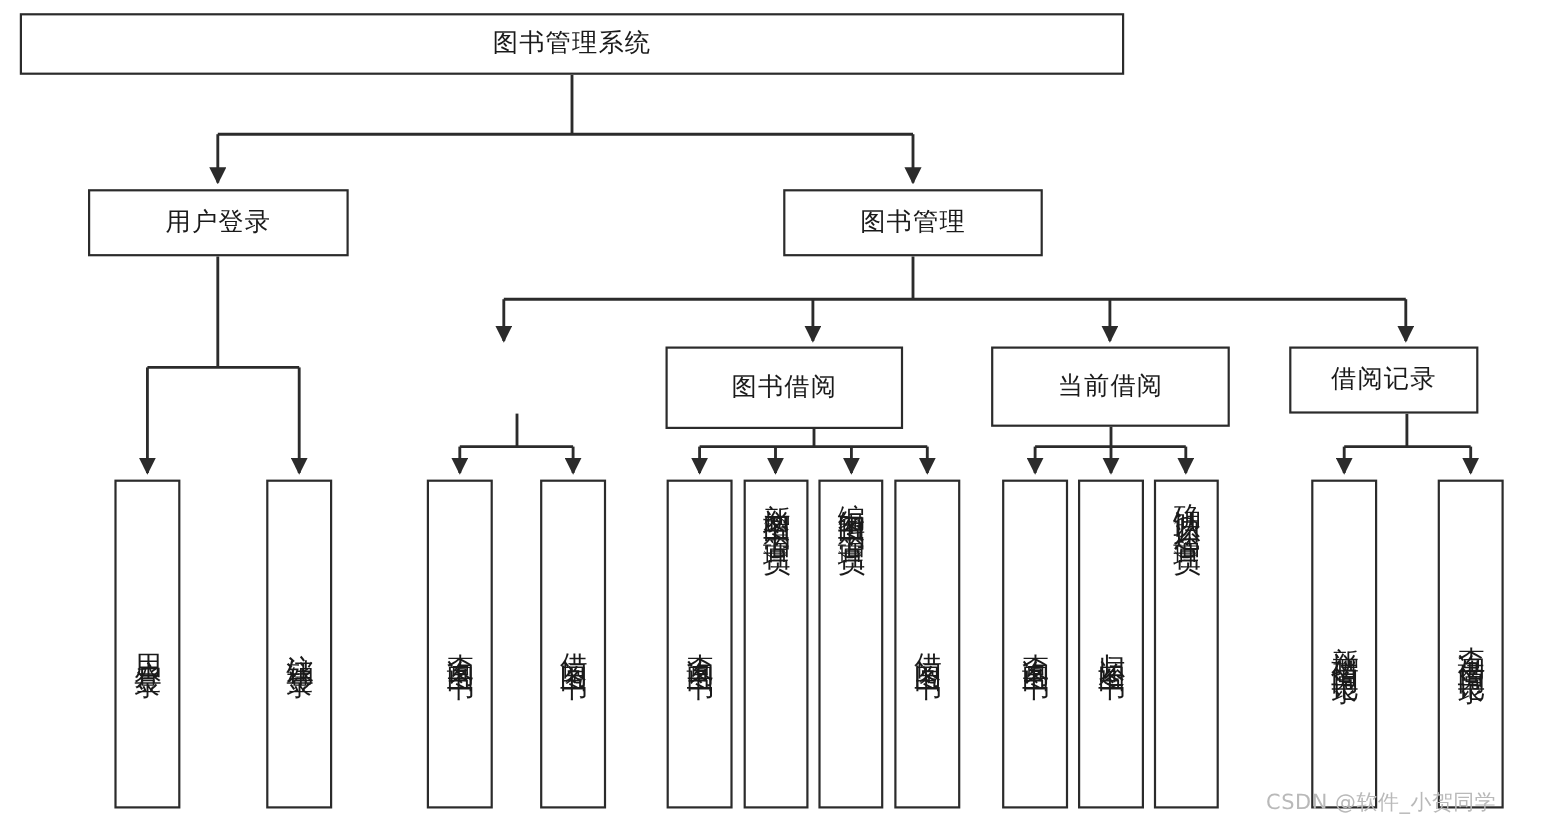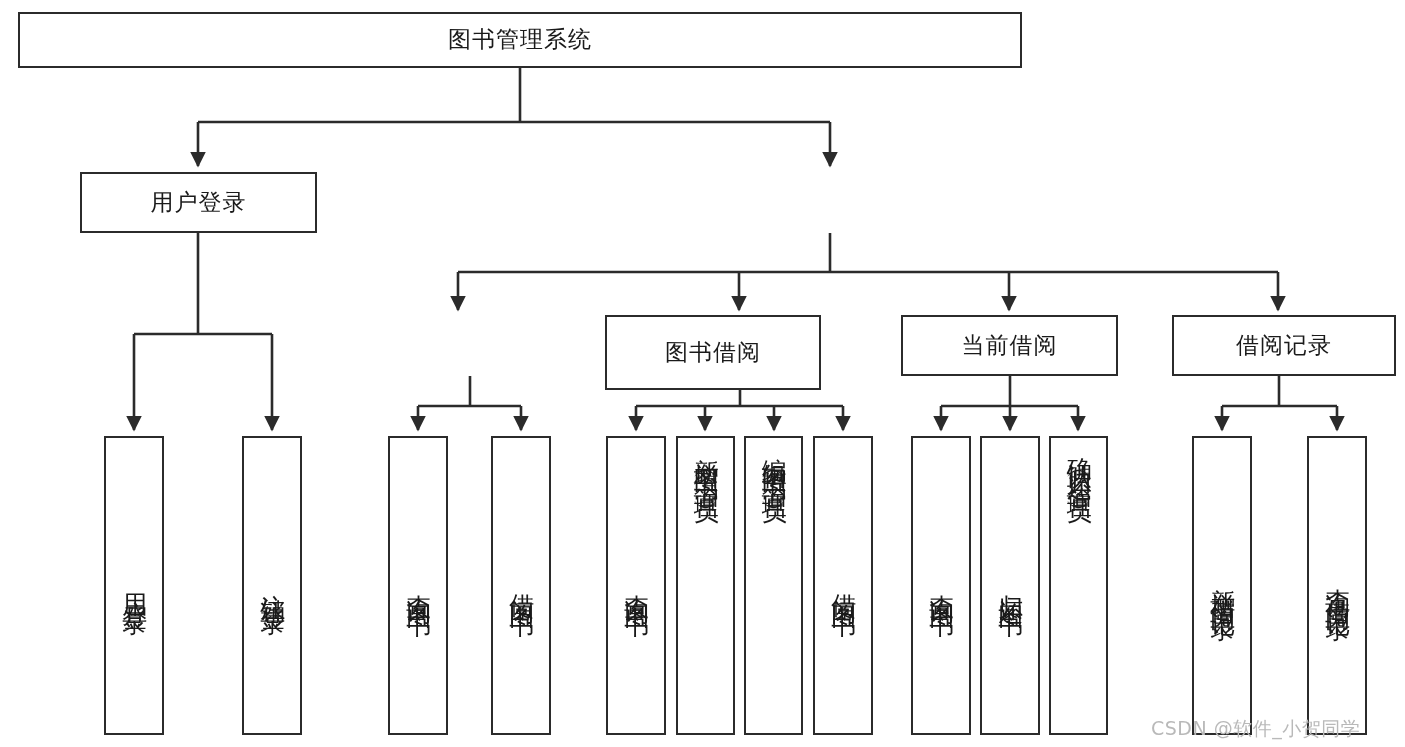--- a/index.html
+++ b/index.html
@@ -139,31 +139,34 @@
   </svg>
 
   <div class="node root horiz" style="left:18px; top:12px; width:1004px; height:56px;">
     <span class="label">图书管理系统</span>
   </div>
 
   <div class="node horiz" style="left:80px; top:172px; width:237px; height:61px;">
     <span class="label">用户登录</span>
   </div>
 
+  <div class="node horiz" style="left:712px; top:172px; width:236px; height:61px;">
+    <span class="label">图书管理</span>
+  </div>
 
 
   <div class="node horiz" style="left:605px; top:315px; width:216px; height:75px;">
     <span class="label">图书借阅</span>
   </div>
 
-  <div class="node horiz" style="left:901px; top:315px; width:217px; height:61px;">
+  <div class="node horiz" style="left:901px; top:315px; width:217px; height:73px;">
     <span class="label">当前借阅</span>
   </div>
 
-  <div class="node horiz" style="left:1172px; top:315px; width:224px; height:61px;">
+  <div class="node horiz" style="left:1172px; top:315px; width:172px; height:61px;">
     <span class="label">借阅记录</span>
   </div>
 
   <div class="node vert centered" style="left:104px; top:436px; width:60px; height:299px;">
     <span class="label">用户登录</span>
   </div>
 
   <div class="node vert centered" style="left:242px; top:436px; width:60px; height:299px;">
     <span class="label">注销登录</span>
   </div>

